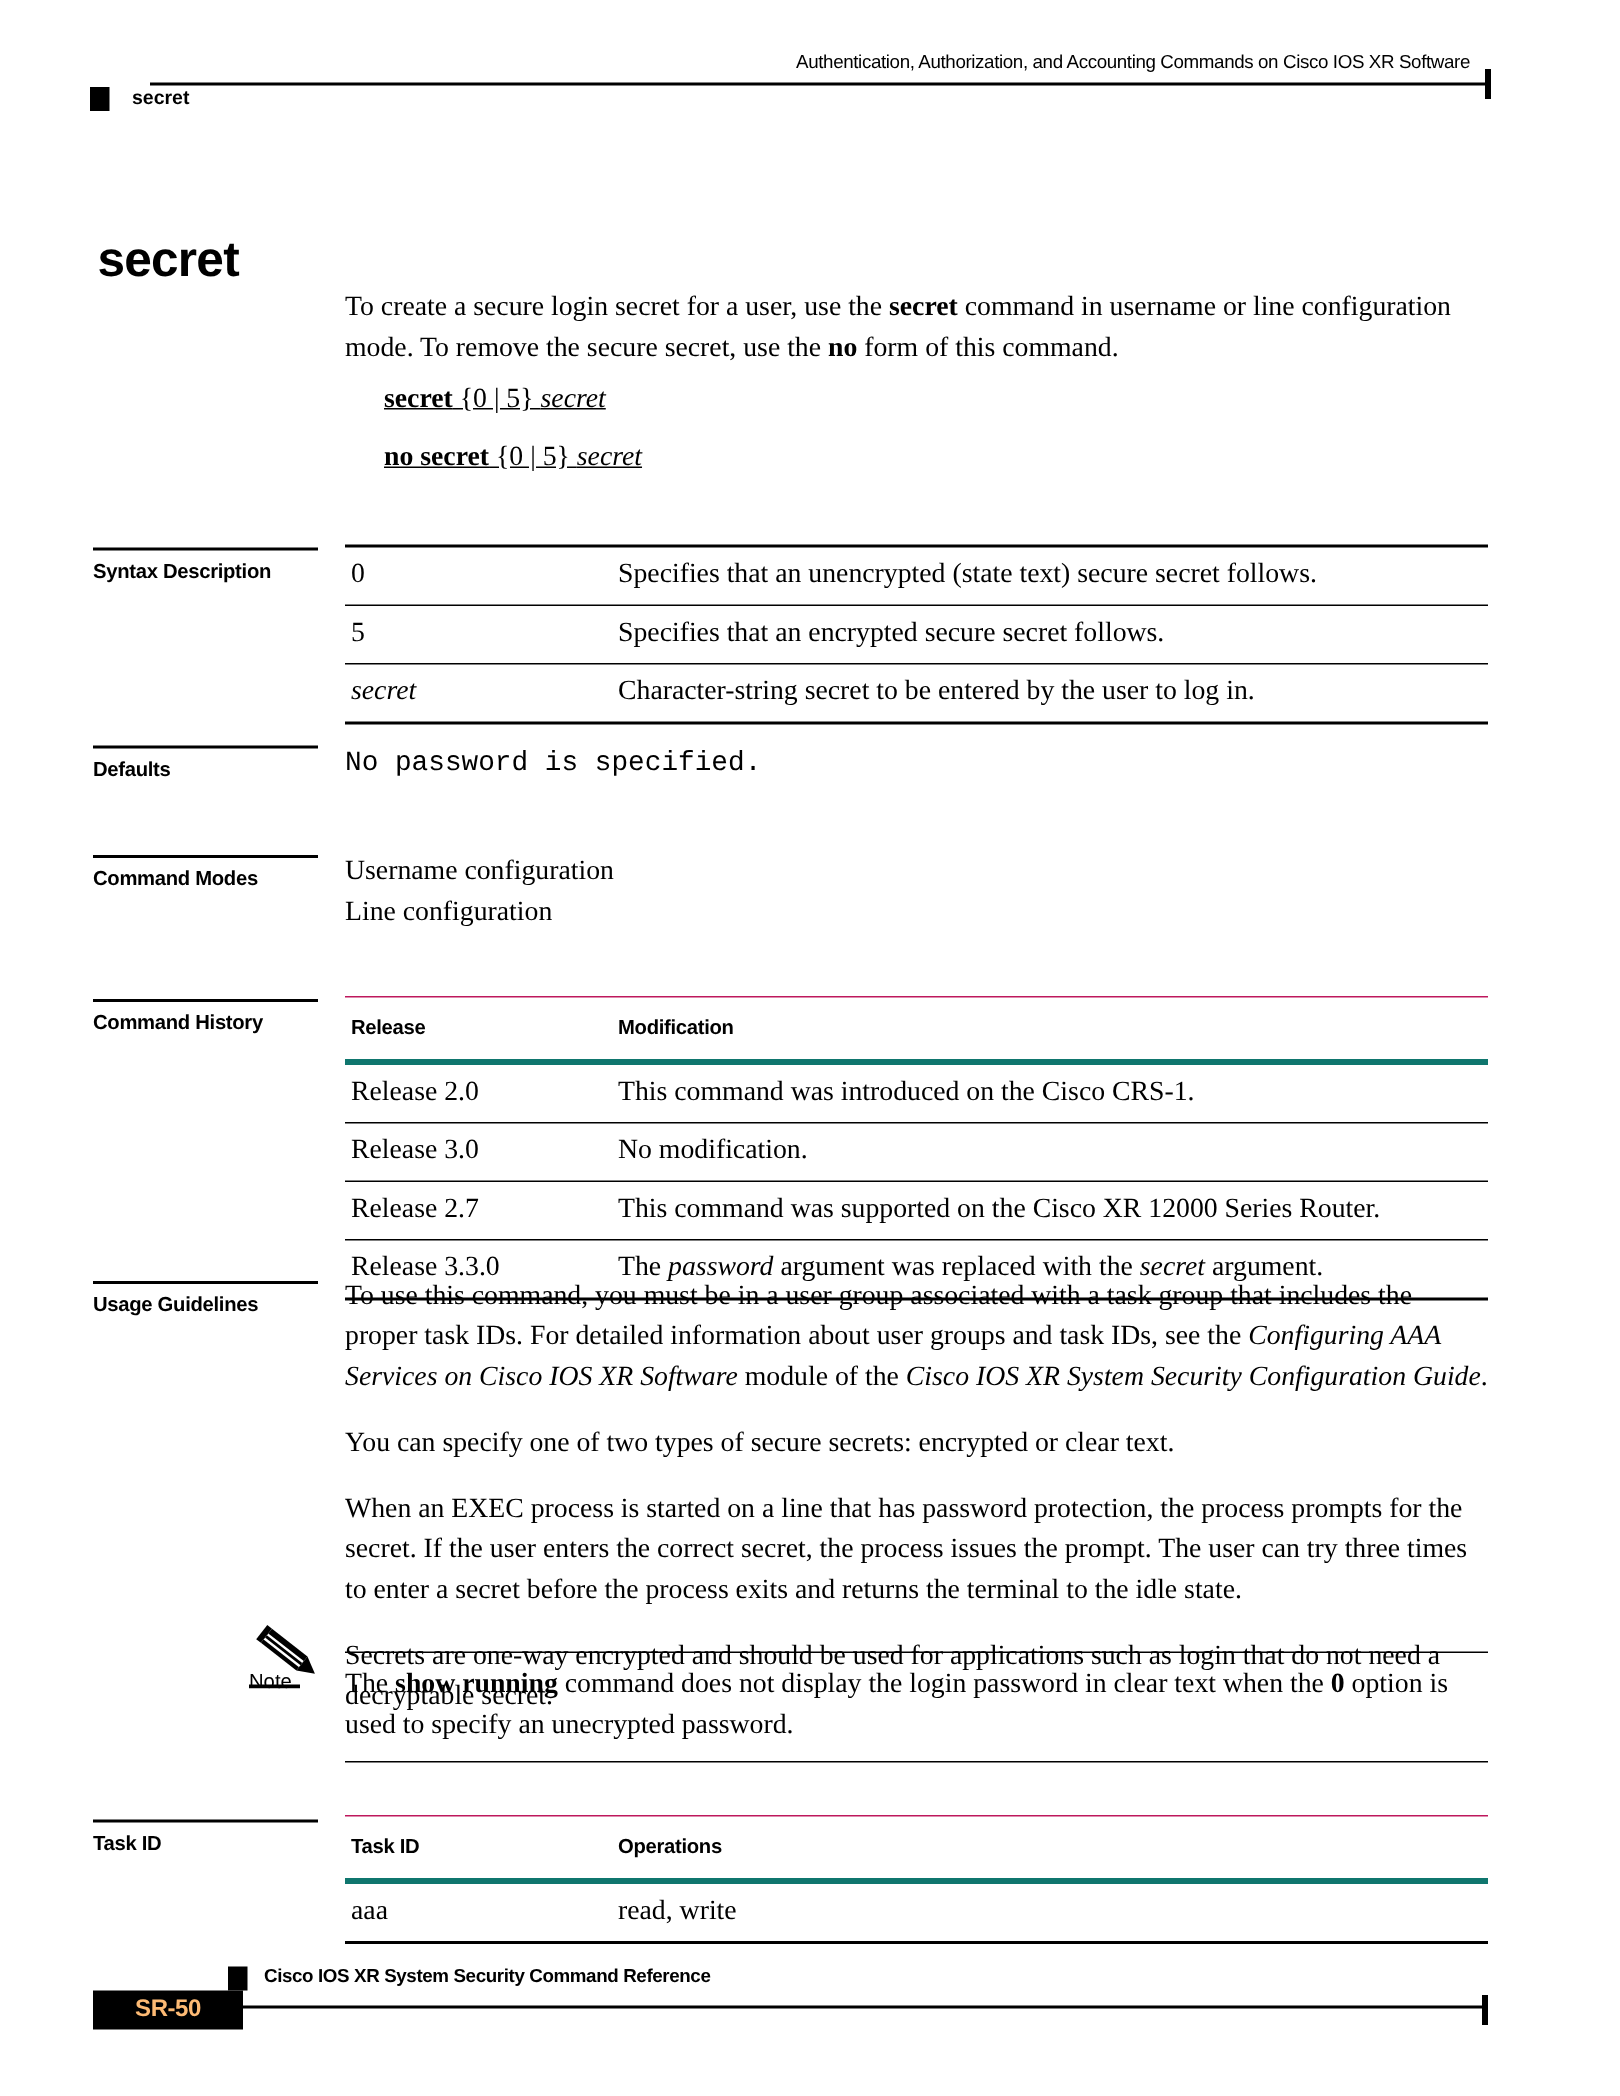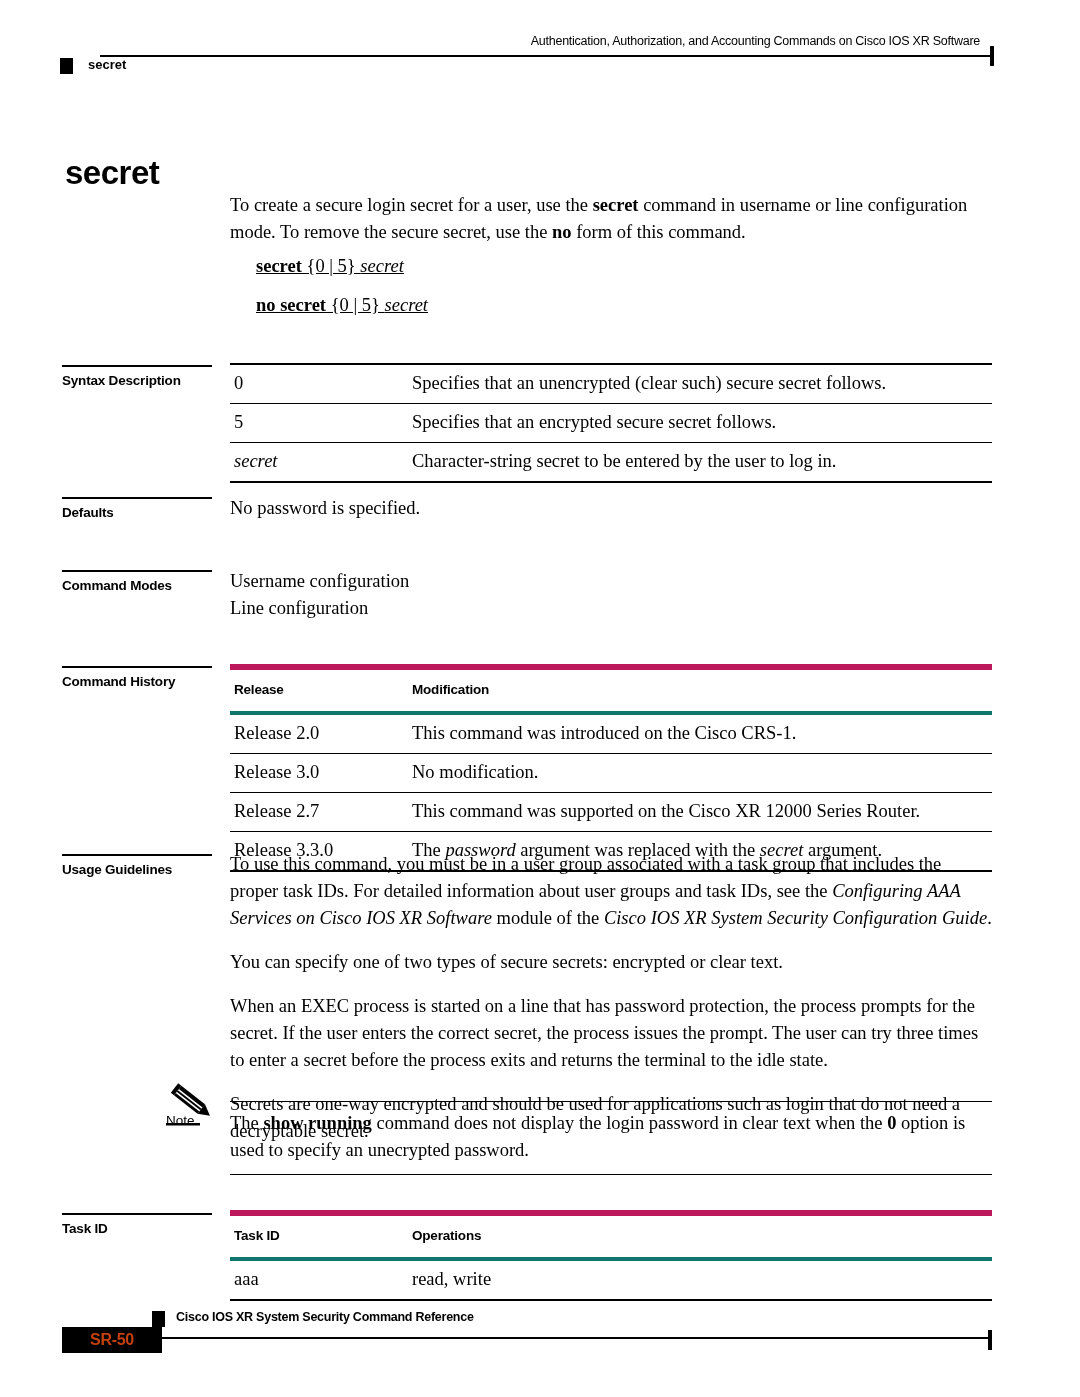--- a/index.html
+++ b/index.html
@@ -134,21 +134,21 @@
     line-height: 25px;
   }
   table.doc th {
     font-family: "Liberation Sans", sans-serif;
     font-size: 13.5px;
     font-weight: bold;
     letter-spacing: -0.2px;
     padding-bottom: 9px;
     padding-top: 7px;
   }
-  table.doc thead tr { border-top: 6px solid #be185d; }
+  table.doc thead tr { border-top: 1px solid #be185d; }
   table.doc tbody tr { border-top: 1px solid #000; }
   table.doc tbody tr:first-child { border-top: 4px solid #0f766e; }
   table.doc { border-bottom: 2px solid #000; }
   table.doc.topline { border-top: 2px solid #000; }
   td.c1, th.c1 { width: 170px; }
   td.bold { font-weight: bold; }
   td.ital { font-style: italic; }
   i { font-style: italic; }
   b { font-weight: bold; }
   .note-icon {
@@ -217,21 +217,21 @@
     letter-spacing: -0.25px;
     white-space: nowrap;
   }
   .ft-pagebox {
     position: absolute;
     left: 62px;
     top: 1327px;
     width: 100px;
     height: 26px;
     background: #000;
-    color: #c2410c;
+    color: #fdba74;
     font-family: "Liberation Sans", sans-serif;
     font-size: 16px;
     font-weight: bold;
     letter-spacing: -0.3px;
     display: flex;
     align-items: center;
     justify-content: center;
   }
 </style>
 </head>
@@ -258,35 +258,35 @@
   </div>
   <div class="body-col" style="top:292px;">
     <div class="syntax-line"><span>no secret</span><span class="brace"> {0 | 5} </span><span class="arg">secret</span></div>
   </div>
 
   <div class="seclabel" style="top:365px;">Syntax Description</div>
   <table class="doc topline" style="top:363px;">
     <tbody>
       <tr style="border-top:none;">
         <td class="c1 bold">0</td>
-        <td>Specifies that an unencrypted (clear such) secure secret follows.</td>
+        <td>Specifies that an unencrypted (state text) secure secret follows.</td>
       </tr>
       <tr>
         <td class="c1 bold">5</td>
         <td>Specifies that an encrypted secure secret follows.</td>
       </tr>
       <tr>
         <td class="c1 ital">secret</td>
         <td>Character-string secret to be entered by the user to log in.</td>
       </tr>
     </tbody>
   </table>
 
   <div class="seclabel" style="top:497px;">Defaults</div>
-  <div class="body-col" style="top:495px;">
+  <div class="body-col" style="top:495px;font-family:Liberation Mono, monospace;">
     <p class="para">No password is specified.</p>
   </div>
 
   <div class="seclabel" style="top:570px;">Command Modes</div>
   <div class="body-col" style="top:568px;">
     <p class="para">Username configuration</p>
     <p class="para" style="margin-top:0;">Line configuration</p>
   </div>
 
   <div class="seclabel" style="top:666px;">Command History</div>

